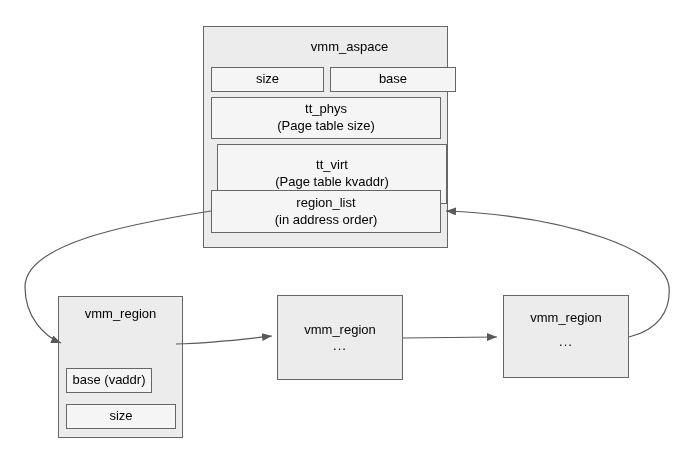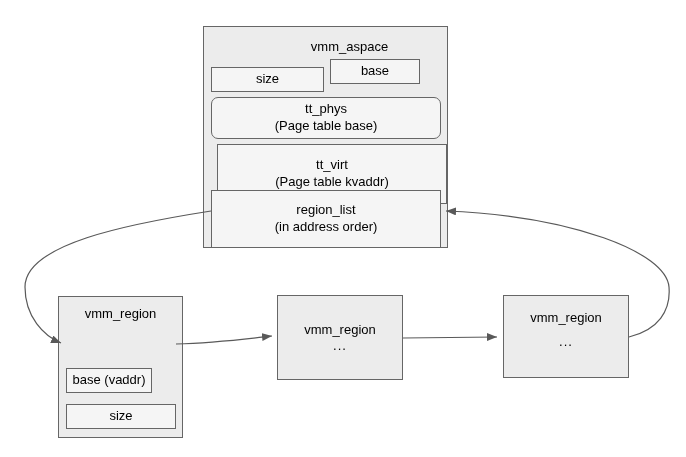--- a/index.html
+++ b/index.html
@@ -84,32 +84,32 @@
     <path class="wire" d="M 176,344 C 215,343 246,339 272,336" marker-end="url(#arrow)"></path>
     <path class="wire" d="M 403,338 L 497,337" marker-end="url(#arrow)"></path>
     <path class="wire" d="M 629,337 C 658,330 671,311 669,287 C 666,252 572,216 446,211" marker-end="url(#arrow)"></path>
   </svg>
 
   <div class="box" style="left:203px; top:26px; width:245px; height:222px;">
     <div class="box-title" style="top:12px;margin-left:48px;">vmm_aspace</div>
     <div class="field" style="left:7px; top:40px; width:113px; height:25px;">
       <span>size</span>
     </div>
-    <div class="field" style="left:126px; top:32px; width:90px; height:25px;">
+    <div class="field" style="left:126px; top:40px; width:126px; height:25px;">
       <span>base</span>
     </div>
-    <div class="field" style="left:7px; top:70px; width:230px; height:42px;border-radius:7px;">
+    <div class="field" style="left:7px; top:70px; width:230px; height:42px;">
       <span>tt_phys</span>
-      <span>(Page table base)</span>
+      <span>(Page table size)</span>
     </div>
     <div class="field" style="left:13px; top:117px; width:230px; height:60px;">
       <span>tt_virt</span>
       <span>(Page table kvaddr)</span>
     </div>
-    <div class="field" style="left:7px; top:163px; width:230px; height:58px;">
+    <div class="field" style="left:7px; top:163px; width:230px; height:43px;">
       <span>region_list</span>
       <span>(in address order)</span>
     </div>
   </div>
 
   <div class="box" style="left:58px; top:296px; width:125px; height:142px;">
     <div class="box-title" style="top:9px;">vmm_region</div>
     <div class="field" style="left:7px; top:71px; width:86px; height:25px;">
       <span>base (vaddr)</span>
     </div>

